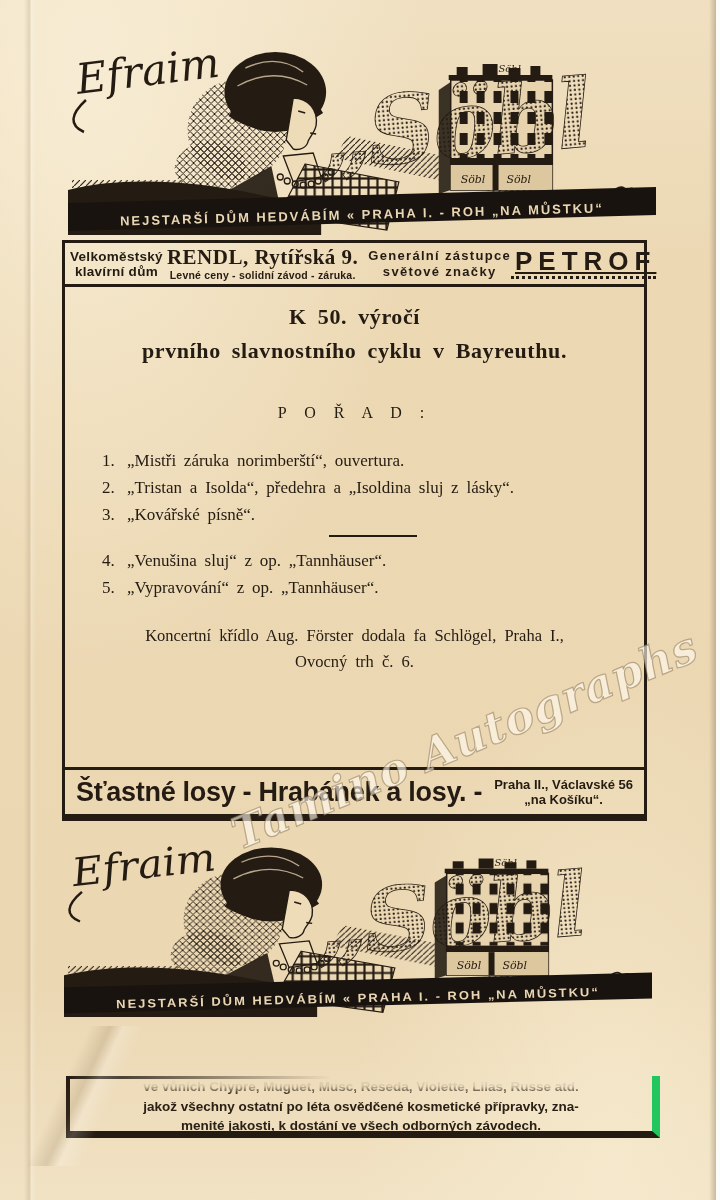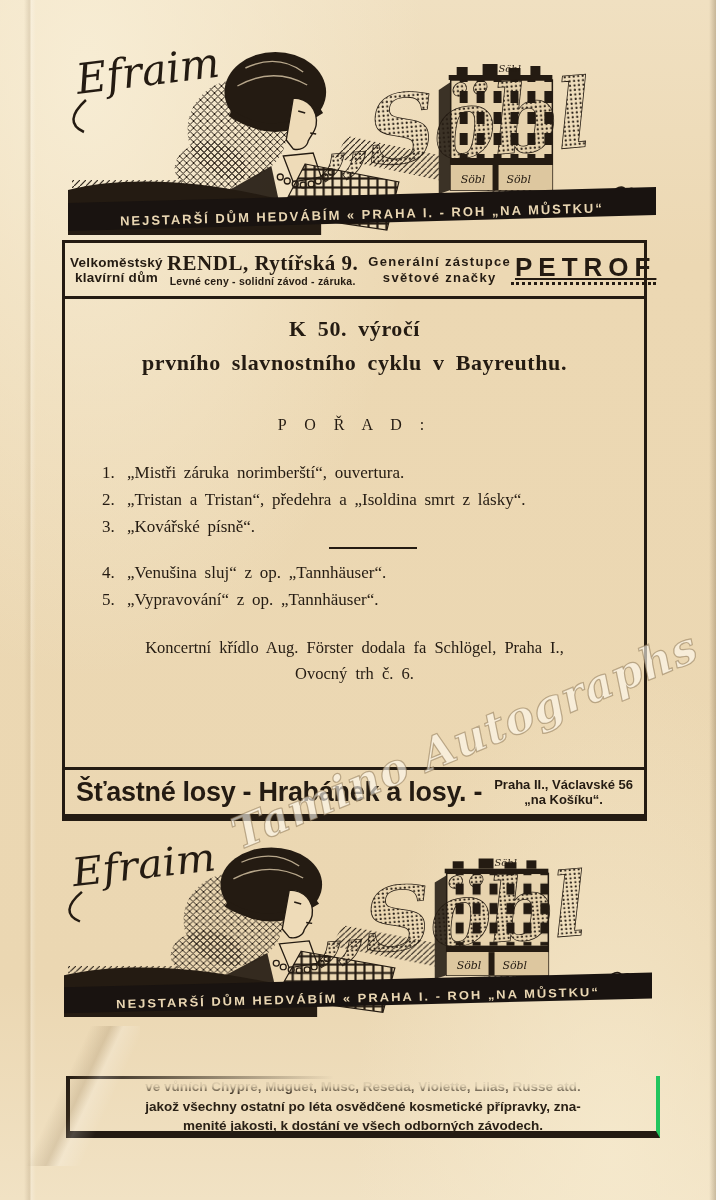--- a/index.html
+++ b/index.html
@@ -21,21 +21,21 @@
   .scan-edge { position:absolute; top:0; right:0; width:4px; height:100%; background:#fcfcfa; z-index:7; }
 
   
   .ill { position:absolute; z-index:2; }
   #ill1 { left:68px; top:30px;  width:588px; height:205px; }
   #ill2 { left:64px; top:827px; width:588px; height:190px; }
 
   
   .frame { position:absolute; left:62px; top:240px; width:585px; height:581px; box-sizing:border-box;
     border:3px solid #241b12; border-bottom-width:7px; display:flex; flex-direction:column; z-index:3; }
-  .rendl-row { height:56px; border-bottom:3px solid #241b12; display:flex; align-items:center; padding:0 5px; box-sizing:border-box; }
+  .rendl-row { height:44px; border-bottom:3px solid #241b12; display:flex; align-items:center; padding:0 5px; box-sizing:border-box; }
   .rendl-left { width:106px; text-align:center; font:bold 13.5px/15px "Liberation Sans", sans-serif; letter-spacing:.3px; }
   .rendl-center { text-align:center; margin-left:4px; }
   .rendl-name { font:bold 21px/22px "Liberation Serif", serif; letter-spacing:.5px; white-space:nowrap; }
   .rendl-tagline { font:bold 10.5px/12px "Liberation Sans", sans-serif; letter-spacing:.2px; margin-top:1px; white-space:nowrap; }
   .rendl-agent { text-align:center; font:bold 13px/16px "Liberation Sans", sans-serif; letter-spacing:1.3px; margin-left:10px; white-space:nowrap; }
   .rendl-brand { margin-left:auto; margin-right:3px; font:bold 26px/26px "Liberation Sans", sans-serif; letter-spacing:6px;
     border-bottom:3px dotted #241b12; padding:0 0 2px 4px; white-space:nowrap;text-decoration:underline; }
 
   .prog-body { flex:1; text-align:center; overflow:hidden; }
   .prog-title1 { margin-top:15px; font:bold 22px/30px "Liberation Serif", serif; letter-spacing:.6px; word-spacing:5px; }
@@ -46,21 +46,21 @@
   .prog-item .num { display:inline-block; width:25px; }
   .divider { width:88px; border:0; border-top:2px solid #241b12; margin:7px auto 10px auto; }
   .note { margin-top:22px; font:16.5px/26px "Liberation Serif", serif; word-spacing:4px; }
 
   .losy-row { height:44px; border-top:3px solid #241b12; display:flex; align-items:center; justify-content:center; gap:12px; }
   .losy-main { font:bold 27px/28px "Liberation Sans", sans-serif; letter-spacing:-.3px; white-space:nowrap; }
   .losy-addr { text-align:center; font:bold 13px/15px "Liberation Sans", sans-serif; white-space:nowrap; }
 
   
   .cosmetics { position:absolute; left:66px; top:1076px; width:594px; height:62px; box-sizing:border-box; z-index:3;
-    border-left:4px solid #241b12; border-right:4px solid #22c55e; border-bottom:7px solid #241b12;
+    border-left:4px solid #241b12; border-right:8px solid #22c55e; border-bottom:7px solid #241b12;
     text-align:center; font:bold 13.5px/19.5px "Liberation Sans", sans-serif; color:#2a2116; padding-top:1px; }
   .cosmetics::before { content:""; position:absolute; top:0; left:0; width:45%; height:3px;
     background:linear-gradient(to right, #241b12, rgba(36,27,18,0)); }
   .cosm-line1 { opacity:.85;
     -webkit-mask-image:linear-gradient(to bottom, rgba(0,0,0,0) 0%, rgba(0,0,0,.15) 45%, #000 80%);
             mask-image:linear-gradient(to bottom, rgba(0,0,0,0) 0%, rgba(0,0,0,.15) 45%, #000 80%); }
 
   .watermark { position:absolute; left:224px; top:812px; z-index:30; white-space:nowrap;
     font:bold italic 44px "DejaVu Serif", serif; letter-spacing:1px;
     color:rgba(255,250,240,.62); -webkit-text-stroke:1.2px rgba(130,105,70,.5);
@@ -177,21 +177,21 @@
     <div class="rendl-brand">PETROF</div>
   </div>
 
   <div class="prog-body">
     <div class="prog-title1">K 50. výročí</div>
     <div class="prog-title2">prvního slavnostního cyklu v Bayreuthu.</div>
     <div class="prog-sub">P O Ř A D :</div>
 
     <div class="prog-list">
       <div class="prog-item"><span class="num">1.</span><span>„Mistři záruka norimberští“, ouvertura.</span></div>
-      <div class="prog-item"><span class="num">2.</span><span>„Tristan a Tristan“, předehra a „Isoldina smrt z lásky“.</span></div>
+      <div class="prog-item"><span class="num">2.</span><span>„Tristan a Isolda“, předehra a „Isoldina sluj z lásky“.</span></div>
       <div class="prog-item"><span class="num">3.</span><span>„Kovářské písně“.</span></div>
       <hr class="divider">
       <div class="prog-item"><span class="num">4.</span><span>„Venušina sluj“ z op. „Tannhäuser“.</span></div>
       <div class="prog-item"><span class="num">5.</span><span>„Vypravování“ z op. „Tannhäuser“.</span></div>
     </div>
 
     <div class="note">
       <div>Koncertní křídlo Aug. Förster dodala fa Schlögel, Praha I.,</div>
       <div>Ovocný trh č. 6.</div>
     </div>

